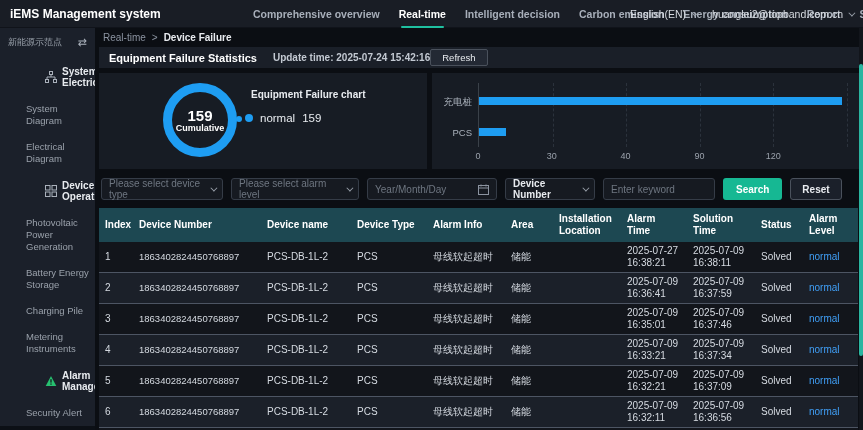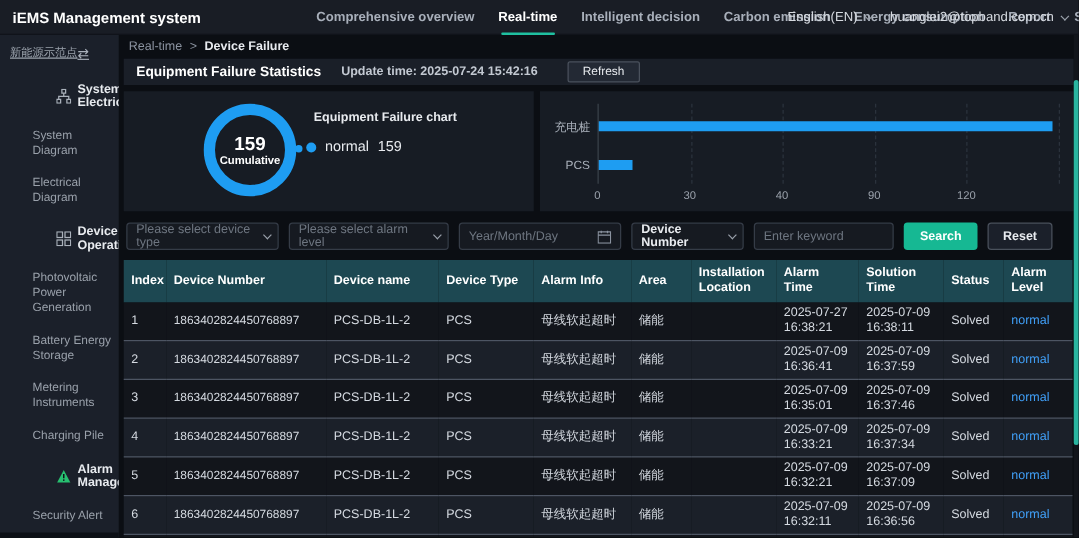--- a/index.html
+++ b/index.html
@@ -16,37 +16,37 @@
   .nav-item { display:flex; align-items:center; font-size:10.5px; color:#a8afba; cursor:pointer; position:relative; font-weight:bold; white-space:nowrap; }
   .nav-item.active { color:#ffffff; }
   .nav-item.active::after { content:""; position:absolute; left:2px; right:2px; bottom:0px; height:2px; background:#1fc0a0; border-radius:1px; }
   .top-right { position:absolute; right:10px; top:0; height:28px; display:flex; align-items:center; gap:16px; font-size:10.5px; color:#d6dae0; }
   .chev { display:inline-block; width:5px; height:5px; border-right:1px solid #9aa1ab; border-bottom:1px solid #9aa1ab; transform:rotate(45deg) translateY(-2px); margin-left:5px; }
   .lang, .user { display:flex; align-items:center; cursor:pointer; white-space:nowrap; }
 
   
   .layout { display:flex; height:402px; }
   .sidebar { width:95px; min-width:95px; background:#1b202a; overflow:hidden; }
-  .side-title { display:flex; align-items:center; justify-content:flex-start; padding:8px 8px 9px 8px; color:#9aa1ab; font-size:9px;text-decoration:underline; }
+  .side-title { display:flex; align-items:center; justify-content:space-between; padding:8px 8px 9px 8px; color:#9aa1ab; font-size:9px; }
   .swap { color:#aab1bb; font-size:11px; cursor:pointer; }
   .group-hdr { display:flex; align-items:center; gap:5px; padding:8px 6px 8px 8px; font-size:10px; font-weight:bold; color:#e8ebef; cursor:pointer;margin-left:37px; }
   .group-hdr .glabel { flex:1; line-height:11px; }
   .up { display:inline-block; width:5px; height:5px; border-left:1px solid #8b93a0; border-top:1px solid #8b93a0; transform:rotate(45deg) translateY(2px); }
   .sub { padding:7px 4px 7px 26px; font-size:9.5px; color:#9aa1ab; cursor:pointer; line-height:12px; }
   .sub.active { background:#0c1016; color:#25c7a5; }
   .gicon { width:12px; height:12px; flex-shrink:0; }
 
   .main { flex:1; position:relative; overflow:hidden; padding:0 4px; }
   .breadcrumb { height:19px; display:flex; align-items:center; gap:6px; font-size:10px; color:#8b93a0; padding-left:4px; }
   .crumb-last { color:#e8ebef; font-weight:bold; }
 
   .stats-hdr { height:21px; background:#1a1f28; display:flex; align-items:center; padding:0 10px; margin-bottom:5px; }
   .stats-title { font-size:11px; font-weight:bold; color:#ffffff; }
   .update-time { font-size:10px; color:#c3c9d2; margin-left:16px; font-weight:bold; }
-  .refresh-btn { margin-left:24px; font-size:9.5px; color:#e8ebef; background:#232934; border:1px solid #4a515c; border-radius:2px; padding:2px 11px; cursor:pointer; font-family:inherit; }
+  .refresh-btn { margin-left:0; font-size:9.5px; color:#e8ebef; background:#232934; border:1px solid #4a515c; border-radius:2px; padding:2px 11px; cursor:pointer; font-family:inherit; }
 
   .charts { display:flex; gap:5px; height:96px; margin-bottom:9px; }
   .card { background:#171c24; position:relative; }
   .donut-card { width:328px; }
   .bar-card { flex:1; }
 
   .donut { position:absolute; left:64px; top:10px; width:74px; height:74px; border-radius:50%; border:9px solid #1e9df2; display:flex; flex-direction:column; align-items:center; justify-content:center; background:#171c24; }
   .donut-val { font-size:15px; font-weight:bold; color:#ffffff; line-height:15px; }
   .donut-lbl { font-size:9px; font-weight:bold; color:#ffffff; }
   .donut-title { position:absolute; left:152px; top:16px; font-size:10px; font-weight:bold; color:#e8ebef; }
@@ -139,22 +139,22 @@
           <rect x="0.5" y="0.5" width="4.5" height="4.5" fill="none" stroke="#aab1bb"></rect>
           <rect x="7" y="0.5" width="4.5" height="4.5" fill="none" stroke="#aab1bb"></rect>
           <rect x="0.5" y="7" width="4.5" height="4.5" fill="none" stroke="#aab1bb"></rect>
           <rect x="7" y="7" width="4.5" height="4.5" fill="none" stroke="#aab1bb"></rect>
         </svg>
       <span class="glabel">Device Operation</span>
       <span class="up"></span>
     </div>
     <div class="sub">Photovoltaic Power Generation</div>
     <div class="sub">Battery Energy Storage</div>
+    <div class="sub">Charging Pile</div>
     <div class="sub">Metering Instruments</div>
-    <div class="sub">Charging Pile</div>
 
     <div class="group-hdr">
       <svg class="gicon" viewBox="0 0 12 12">
           <path d="M6 1 L11.3 11 H0.7 Z" fill="#27c070"></path>
           <rect x="5.4" y="4.2" width="1.2" height="3.4" fill="#10131a"></rect>
           <rect x="5.4" y="8.5" width="1.2" height="1.2" fill="#10131a"></rect>
         </svg>
       <span class="glabel">Alarm Management</span>
       <span class="up"></span>
     </div>

